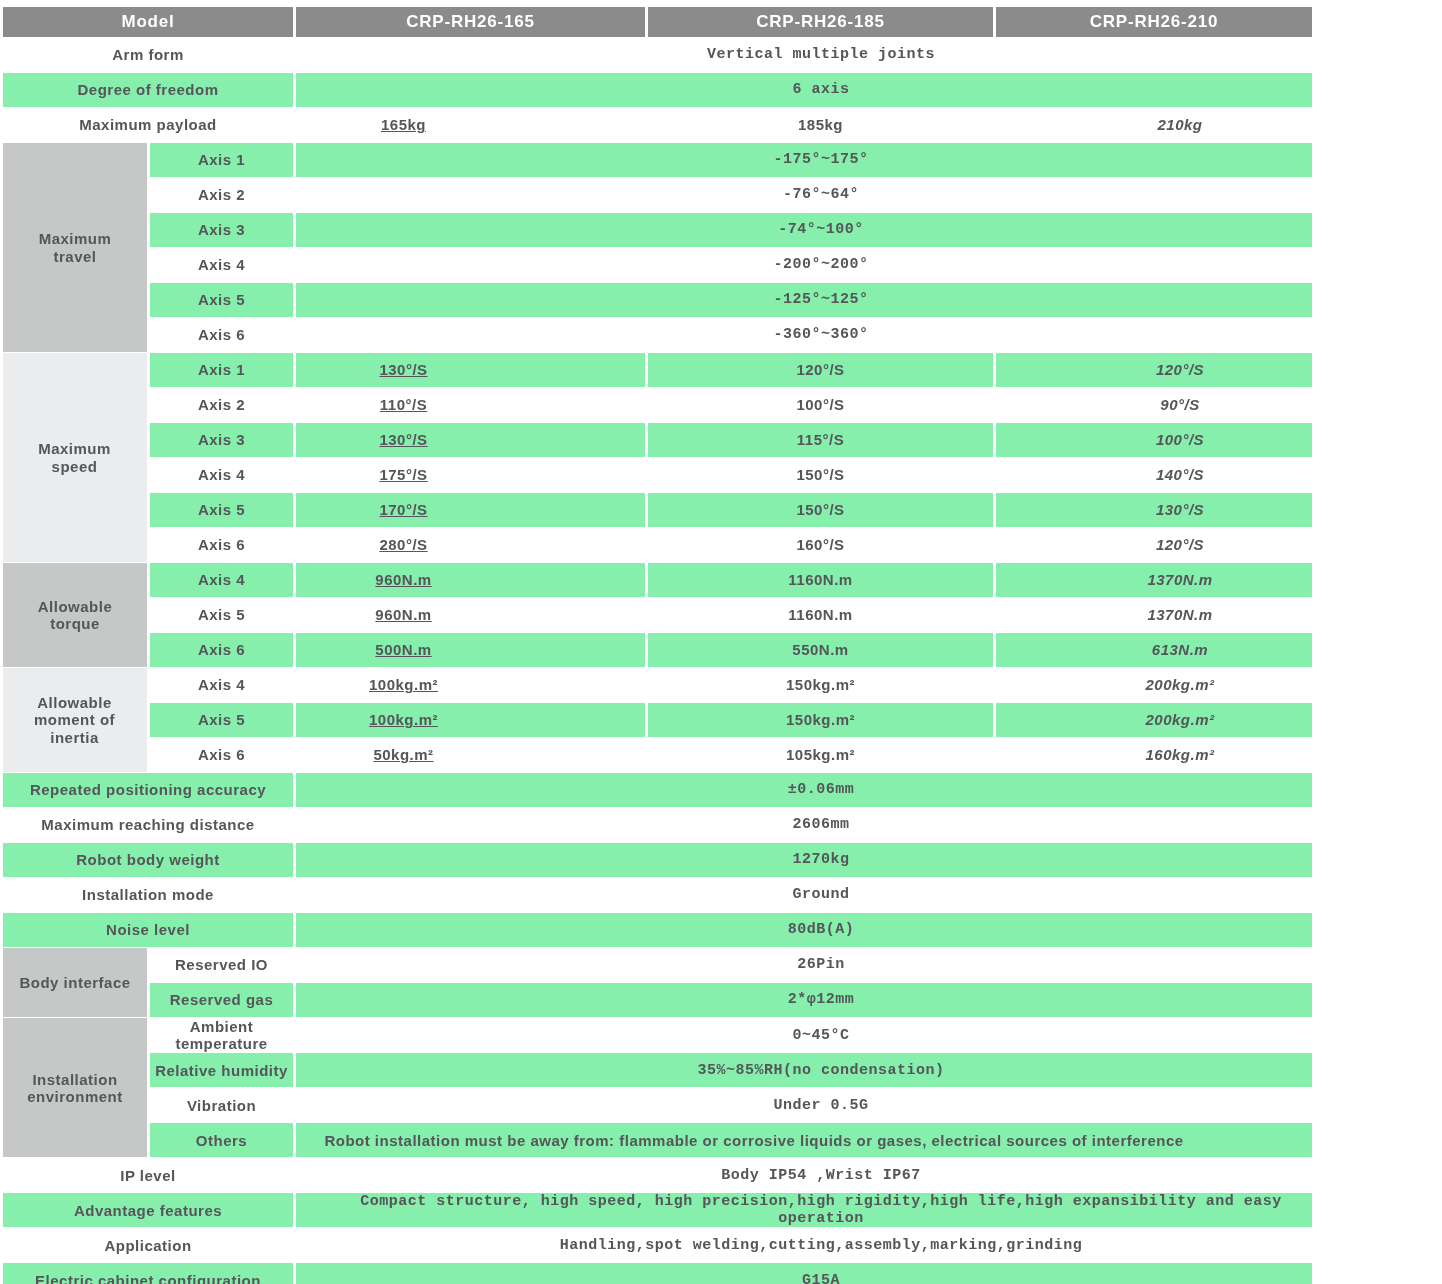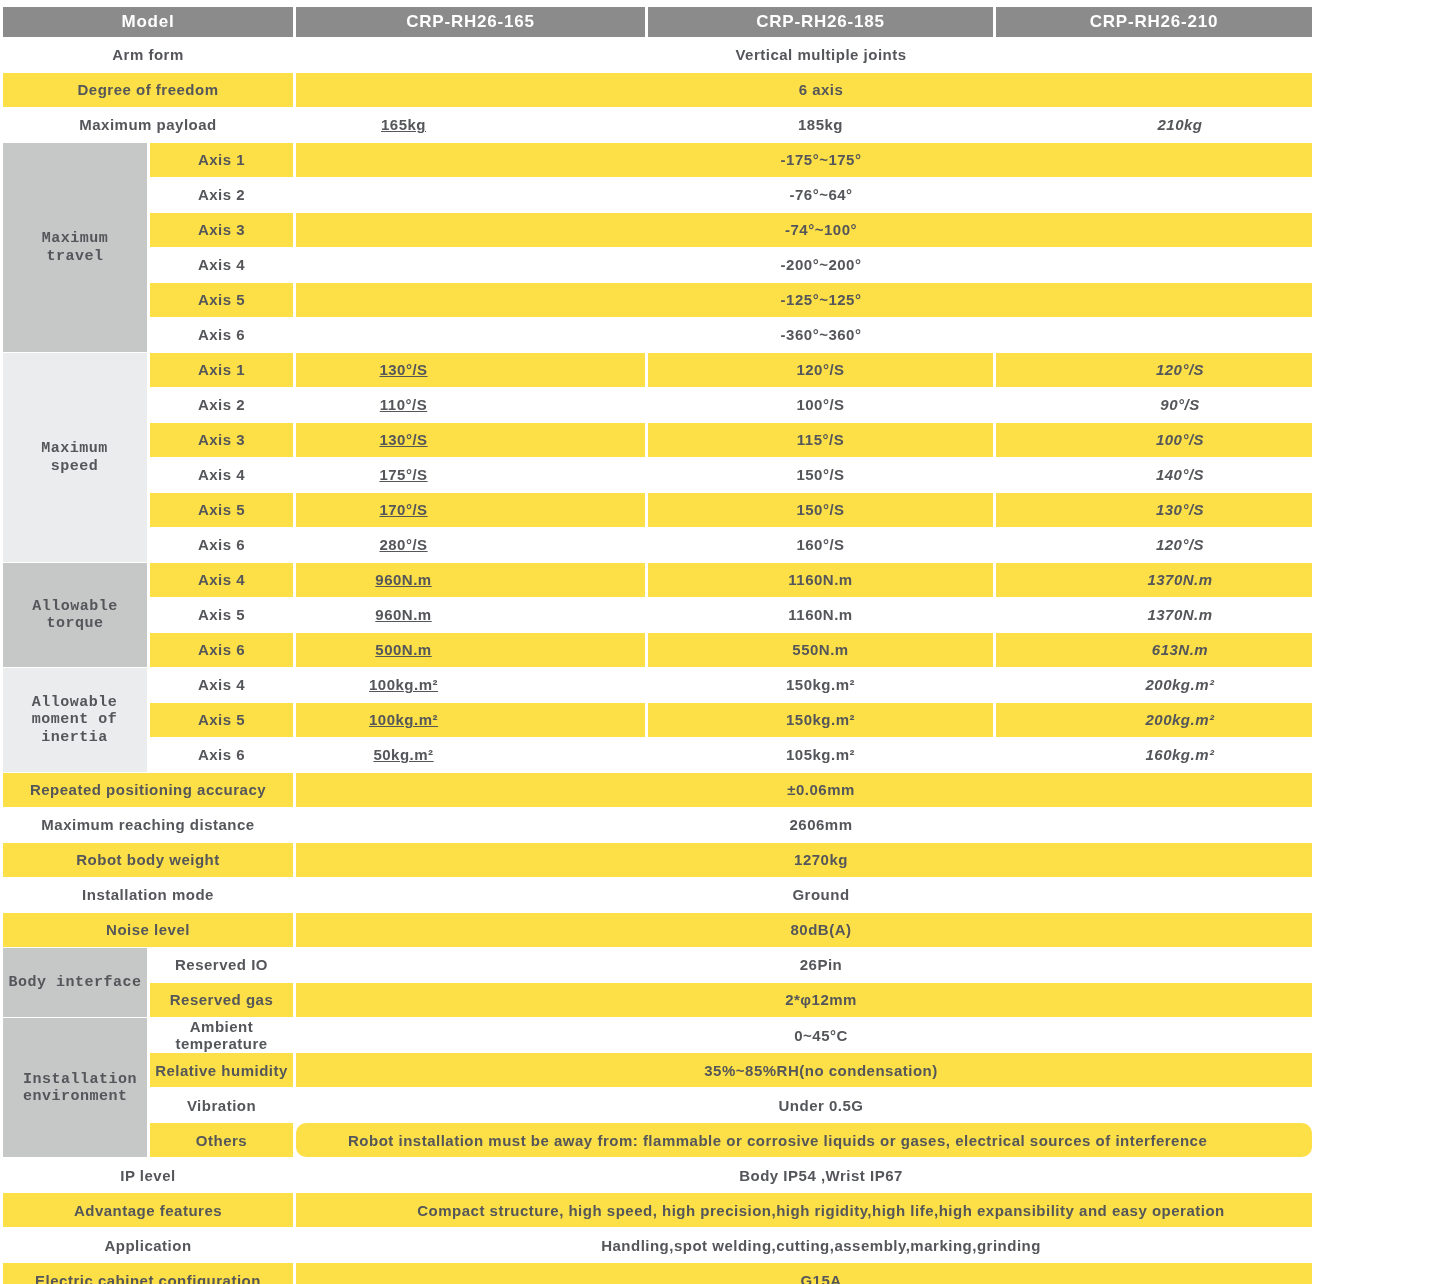--- a/index.html
+++ b/index.html
@@ -2,30 +2,30 @@
 <html><head>
 <meta charset="utf-8">
 <style>
   html,body { margin:0; padding:0; background:#ffffff; }
   body { width:1442px; height:1284px; overflow:hidden; font-family:"Liberation Sans", sans-serif; }
   table.spec { border-collapse:separate; border-spacing:3px 1px; table-layout:fixed; width:1315px; margin-top:6px; }
   td { height:34px; padding:0; text-align:center; vertical-align:middle;
        font-size:15px; font-weight:bold; color:#54565a; letter-spacing:0.5px;
        line-height:1.14; overflow:hidden; }
   td.hd { background:#8b8b8b; color:#ffffff; font-size:17px; height:30px; letter-spacing:0.8px; }
-  tr.g > td { background:#fde047; }
-  td.grp { padding:0 20px;font-family:Liberation Mono, monospace; }
+  tr.g > td { background:#86efac; }
+  td.grp { padding:0 20px; }
   td.grp.mid { background:#c6c8c8 !important; }
   td.grp.lt  { background:#ebeced !important;padding-left:19px; }
   td.grp.tight { padding:0 2px;margin-left:40px; }
   td.axis { }
-  td.vs { padding-left:34px; }           
+  td.vs { padding-left:34px;font-family:Liberation Mono, monospace; }           
   td.v1 { padding-right:134px;text-decoration:underline; }         
   td.v3 { padding-left:52px;font-style:italic; }           
-  td.others-val { text-align:left; padding-left:52px; padding-right:100px;border-radius:10px; }
+  td.others-val { text-align:center; padding-right:100px; }
 </style>
 </head>
 <body>
 
 <table class="spec">
   <colgroup>
     <col style="width:144px">
       <col style="width:143px">
     <col style="width:349px">
       <col style="width:345px">

